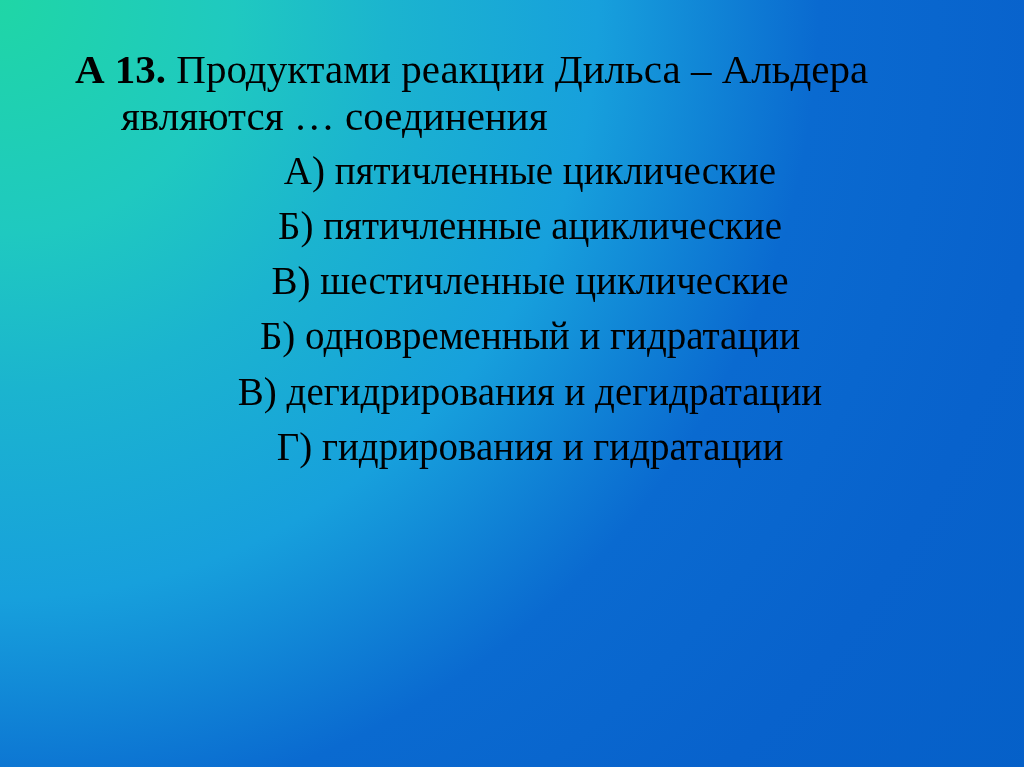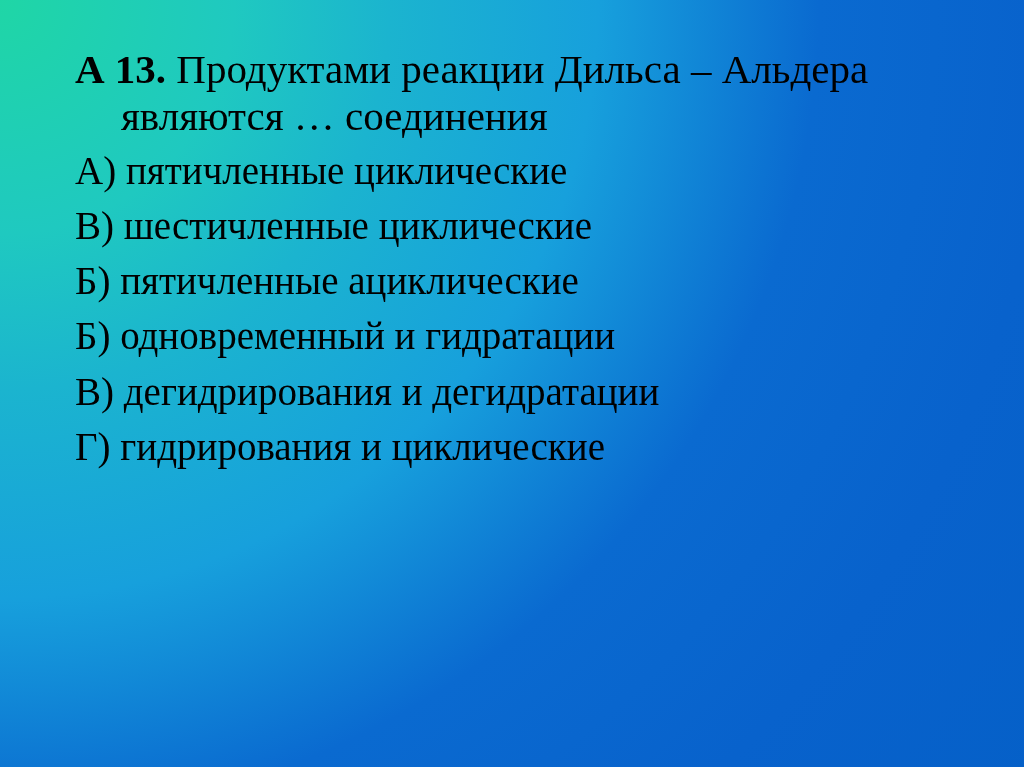--- a/index.html
+++ b/index.html
@@ -42,43 +42,44 @@
     max-width: 880px;
   }
   .question b {
     font-weight: bold;
   }
   .q2 {
     margin-top: 8px;
   }
   .options {
     margin-top: 9px;
+    text-align: center;
   }
   .option {
     font-size: 39px;
     line-height: 1.13;
     margin: 0 0 11px 0;
     white-space: nowrap;
   }
 </style>
 </head>
 <body>
 
 <div class="slide">
   <div class="content">
 
     <p class="question"><b>А 13.</b> <span>Продуктами реакции Дильса – Альдера являются … соединения</span></p>
 
     <div class="options">
       <p class="option"><span>А)</span> <span>пятичленные циклические</span></p>
+      <p class="option"><span>Б)</span> <span>пятичленные ациклические</span></p>
       <p class="option"><span>В)</span> <span>шестичленные циклические</span></p>
-      <p class="option"><span>Б)</span> <span>пятичленные ациклические</span></p>
     </div>
 
 
     <div class="options">
       <p class="option"><span>Б)</span> <span>одновременный и гидратации</span></p>
       <p class="option"><span>В)</span> <span>дегидрирования и дегидратации</span></p>
-      <p class="option"><span>Г)</span> <span>гидрирования и циклические</span></p>
+      <p class="option"><span>Г)</span> <span>гидрирования и гидратации</span></p>
     </div>
 
   </div>
 </div>
 
 </body></html>

